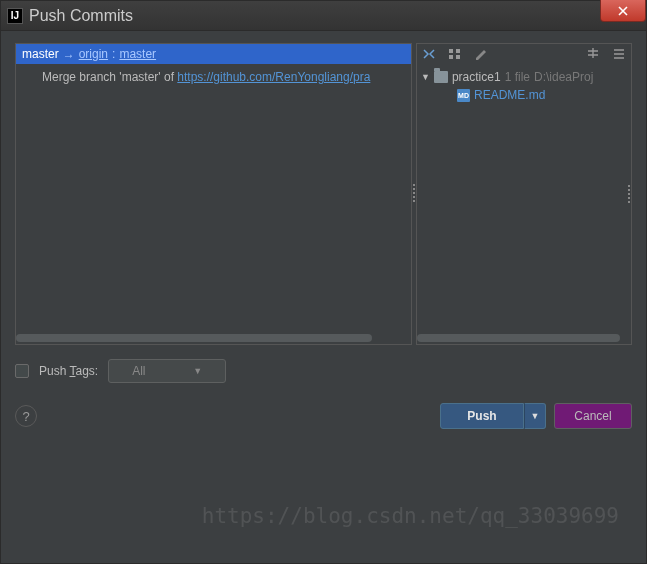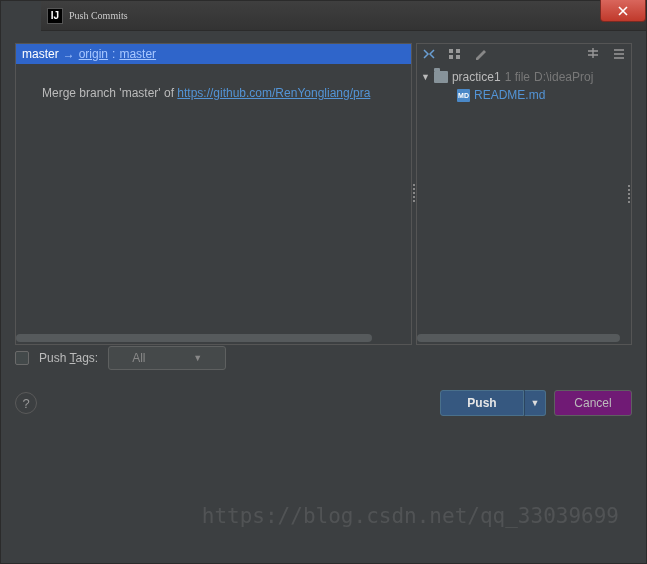--- a/index.html
+++ b/index.html
@@ -19,33 +19,32 @@
     border: 1px solid #2b2b2b;
   }
   .titlebar {
     height: 30px;
     background: linear-gradient(#3f3f3f, #333);
     display: flex;
     align-items: center;
     padding-left: 6px;
     position: relative;
     border-bottom: 1px solid #2b2b2b;
-    margin-left: 40px;
   }
   .title-icon {
     width: 16px; height: 16px;
     background: #000;
     color: #fff;
     font-size: 10px;
     display: flex; align-items: center; justify-content: center;
     margin-right: 6px;
     font-weight: bold;
     border: 1px solid #555;
   }
-  .title-text { color: #ccc; font-size: 10px; font-family: Liberation Serif, serif; }
+  .title-text { color: #ccc; font-size: 16px; }
   .close-btn {
     position: absolute;
     right: 0; top: -1px;
     width: 46px; height: 22px;
     background: linear-gradient(#d9665c, #c0392b);
     border: 1px solid #7a2a22;
     border-top: none;
     border-radius: 0 0 4px 4px;
     display: flex; align-items: center; justify-content: center;
   }
@@ -80,21 +79,21 @@
   }
   .branch-row .origin, .branch-row .target {
     color: #a8c8ff;
     text-decoration: underline;
     cursor: pointer;
   }
   .branch-row .arrow { margin: 0 4px; color: #a8c8ff; }
   .branch-row .colon { margin: 0 4px; color: #a8c8ff; }
   .commit-list {
     flex: 1;
-    padding: 20px 0 4px 26px;
+    padding: 4px 0 4px 26px;
     overflow: hidden;
     color: #bbb;
     line-height: 18px;
     font-size: 12px;
   }
   .commit-line { white-space: nowrap; overflow: hidden; text-overflow: clip; }
   .commit-line a { color: #5394d6; text-decoration: underline; }
   .scroll-h {
     height: 12px;
     background: #3c3f41;
@@ -174,21 +173,21 @@
     font-size: 7px; color: #fff; font-weight: bold;
   }
   .file-name { color: #5394d6; }
   .dots-v {
     position: absolute;
     right: 1px; top: 45%;
     width: 2px; height: 18px;
     background: repeating-linear-gradient(to bottom, #888 0 2px, transparent 2px 4px);
   }
   .bottom-row {
-    margin-top: 1px;
+    margin-top: 14px;
     display: flex;
     align-items: center;
     gap: 10px;
     height: 24px;
   }
   .chk {
     width: 14px; height: 14px;
     border: 1px solid #6a6a6a;
     background: #43494a;
     border-radius: 2px;

